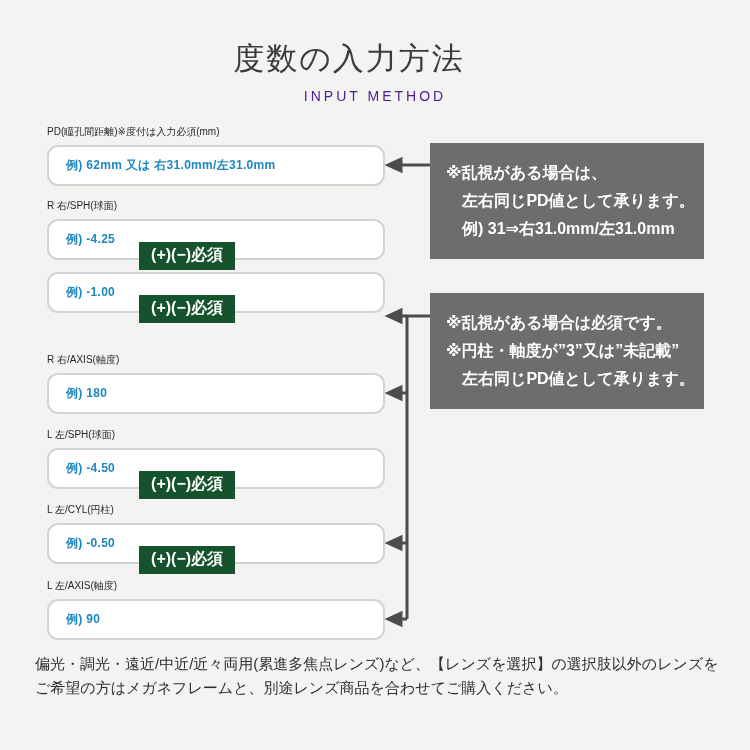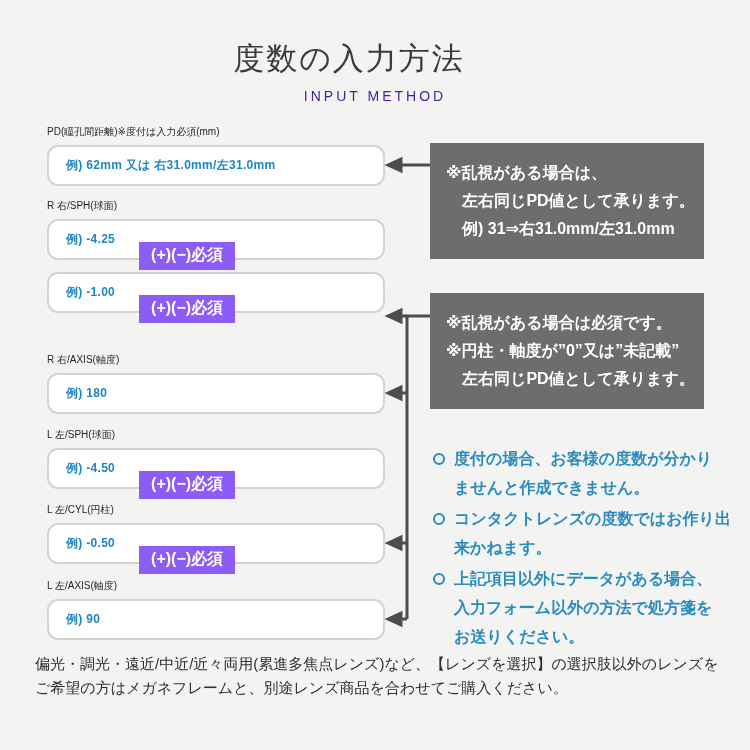--- a/index.html
+++ b/index.html
@@ -26,21 +26,21 @@
   .field{position:absolute;left:47px;width:338px;}
   .f1{top:121px;} .f2{top:195px;} .f3{top:272px;} .f4{top:349px;}
   .f5{top:424px;} .f6{top:499px;} .f7{top:575px;}
   .flabel{font-size:10px;line-height:21px;margin-bottom:3px;color:#262626;}
   .box{
     height:41px;background:#ffffff;border:2px solid #d3d3d0;border-radius:11px;
     display:flex;align-items:center;padding:0 10px 0 17px;box-sizing:border-box;
   }
   .example{font-size:12px;font-weight:bold;color:#1d87c1;letter-spacing:.3px;white-space:nowrap;}
   .badge{
-    margin-left:24px;background:#8b5cf6;color:#ffffff;font-weight:bold;
+    margin-left:24px;background:#14532d;color:#ffffff;font-weight:bold;
     font-size:16px;padding:3px 12px 4px;white-space:nowrap;margin-top:33px;
   }
 
   
   .callout{
     position:absolute;left:430px;width:274px;height:116px;box-sizing:border-box;
     background:#6d6d6d;color:#ffffff;font-weight:bold;
     padding:16px 0 0 16px;
   }
   .c1{top:143px;} .c2{top:293px;}
@@ -144,40 +144,22 @@
   </div>
 
   <div class="callout c1">
     <div>※乱視がある場合は、</div>
     <div class="indent">左右同じPD値として承ります。</div>
     <div class="indent small">例) 31⇒右31.0mm/左31.0mm</div>
   </div>
 
   <div class="callout c2">
     <div><span>※乱視がある場合は</span><span class="u">必須</span><span>です。</span></div>
-    <div>※円柱・軸度が”0”又は”未記載”</div>
+    <div>※円柱・軸度が”3”又は”未記載”</div>
     <div class="indent">左右同じPD値として承ります。</div>
   </div>
 
-  <div class="notes">
-    <div class="note">
-      <span class="note-marker"></span>
-      <div class="note-text">度付の場合、お客様の度数が分かり
-ませんと作成できません。</div>
-    </div>
-    <div class="note">
-      <span class="note-marker"></span>
-      <div class="note-text">コンタクトレンズの度数ではお作り出
-来かねます。</div>
-    </div>
-    <div class="note">
-      <span class="note-marker"></span>
-      <div class="note-text">上記項目以外にデータがある場合、
-入力フォーム以外の方法で処方箋を
-お送りください。</div>
-    </div>
-  </div>
 
   <div class="footer">
     <span>偏光・調光・遠近/中近/近々両用(累進多焦点レンズ)など、</span><b>【レンズを選択】</b><span>の選択肢以外のレンズをご希望の方はメガネフレームと、別途レンズ商品を合わせてご購入ください。</span>
   </div>
 
 </div>
 
 </body></html>

